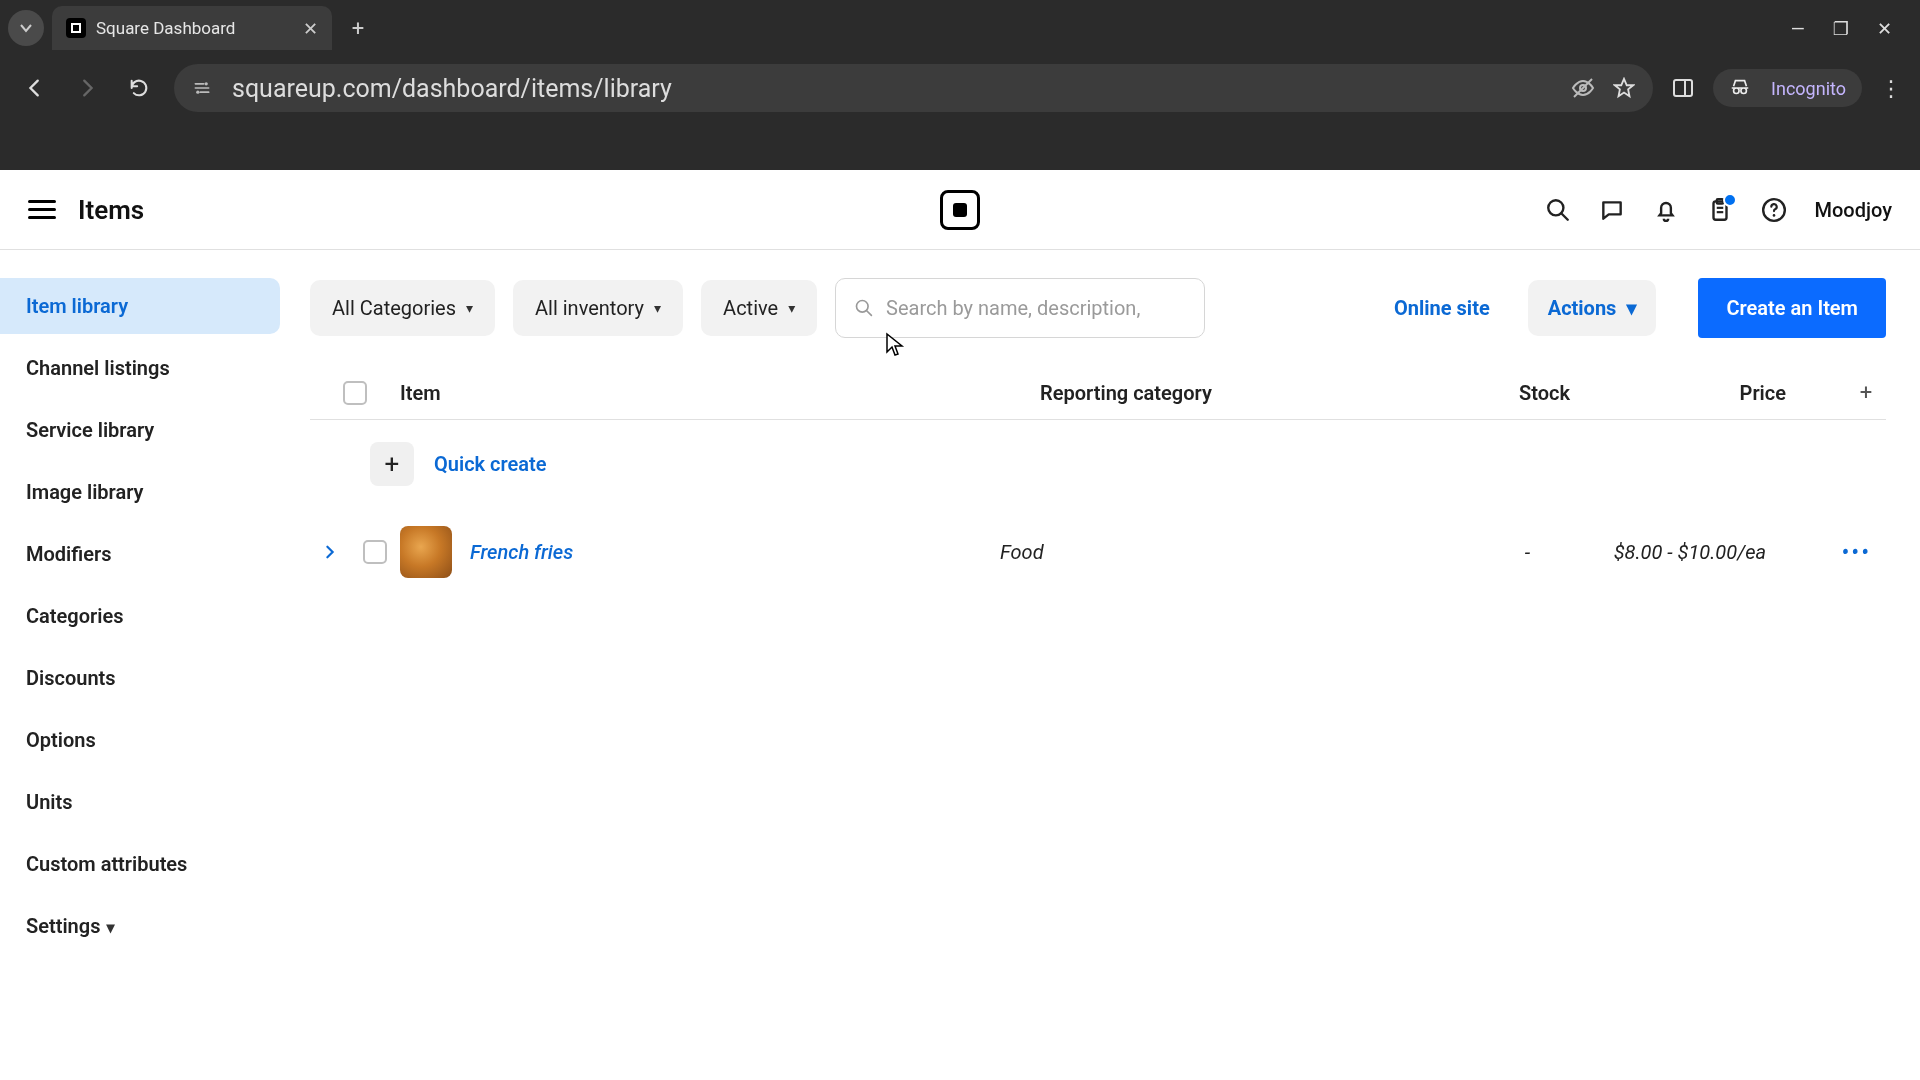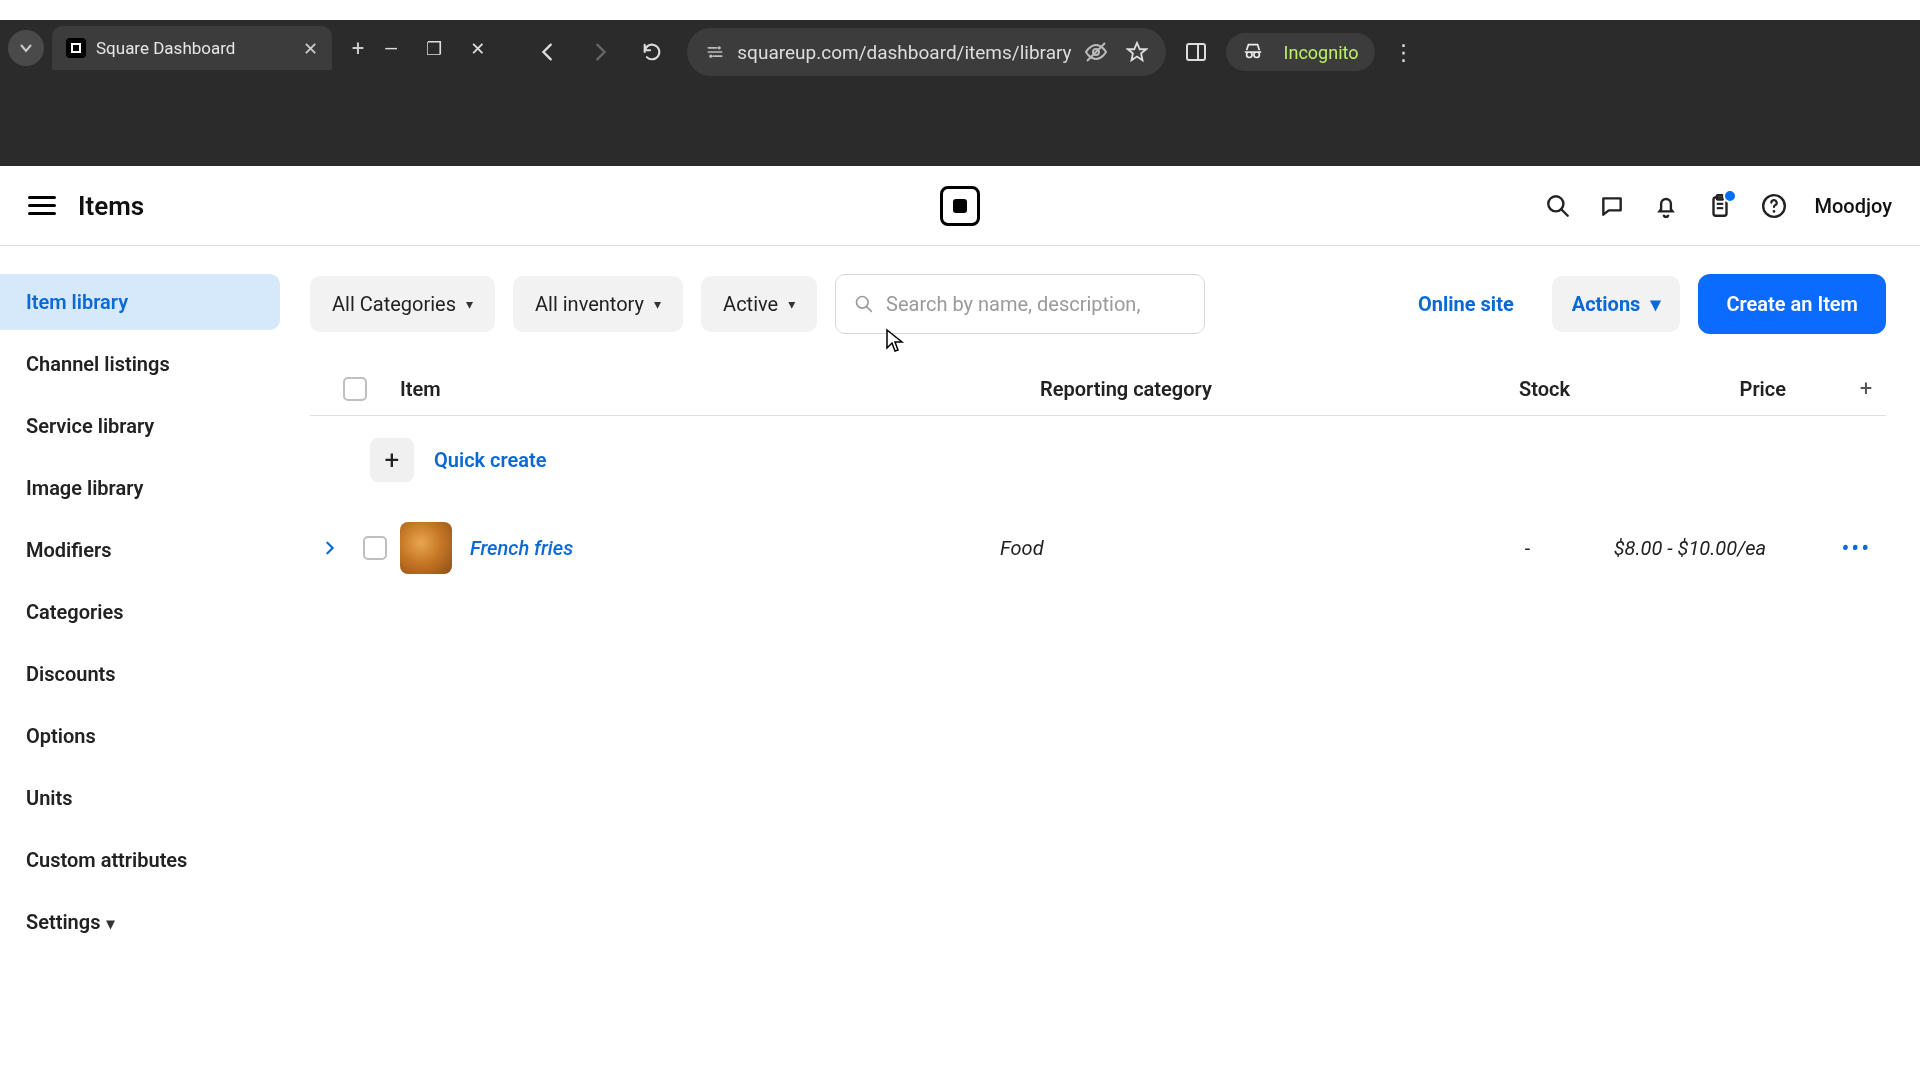--- a/index.html
+++ b/index.html
@@ -1,36 +1,36 @@
 <!DOCTYPE html>
 <html><head>
 <meta charset="utf-8">
 <style>
 * { margin: 0; padding: 0; box-sizing: border-box; font-family: -apple-system, BlinkMacSystemFont, "Segoe UI", Roboto, Helvetica, Arial, sans-serif; }
 html, body { width: 1920px; height: 1080px; overflow: hidden; background: #fff; }
 
 
-.browser-chrome { background: #2b2b2b; height: 146px; display: flex; flex-direction: row; margin-top: 20px; }
+.browser-chrome { background: #2b2b2b; height: 170px; display: flex; flex-direction: column; }
 .tab-strip { height: 56px; display: flex; align-items: center; padding: 0 8px; gap: 8px; }
 .tab-dropdown { width: 36px; height: 36px; border-radius: 50%; background: #4a4a4a; display: flex; align-items: center; justify-content: center; color: #ccc; }
 .tab { height: 44px; background: #3c3c3c; border-radius: 10px 10px 0 0; display: flex; align-items: center; padding: 0 14px; gap: 10px; color: #e6e6e6; font-size: 17px; min-width: 280px; }
 .tab .favicon { width: 20px; height: 20px; background: #000; border-radius: 4px; display: flex; align-items: center; justify-content: center; }
 .tab .favicon-inner { width: 10px; height: 10px; border: 2px solid #fff; }
 .tab .close { margin-left: auto; color: #ccc; font-size: 18px; }
 .new-tab { width: 36px; height: 36px; display: flex; align-items: center; justify-content: center; color: #ccc; font-size: 22px; }
 .window-controls { margin-left: auto; display: flex; gap: 28px; padding-right: 20px; color: #ddd; }
 .window-controls span { font-size: 18px; }
 
 .addr-row { height: 64px; display: flex; align-items: center; padding: 0 18px; gap: 18px; }
 .nav-icon { color: #ccc; display: flex; align-items: center; justify-content: center; width: 34px; height: 34px; }
 .nav-icon.disabled { color: #666; }
-.addr-bar { flex: 1; height: 48px; background: #3c3c3c; border-radius: 24px; display: flex; align-items: center; padding: 0 18px; color: #ddd; font-size: 19px; gap: 12px; }
+.addr-bar { flex: 1; height: 48px; background: #3c3c3c; border-radius: 24px; display: flex; align-items: center; padding: 0 18px; color: #ddd; font-size: 25px; gap: 20px; }
 .addr-bar .tune { color: #bbb; }
 .addr-right { display: flex; gap: 18px; align-items: center; color: #ddd; }
-.incognito-pill { display: flex; align-items: center; gap: 20px; background: #3c3c3c; border-radius: 22px; padding: 8px 16px; color: #bef264; font-size: 18px; }
+.incognito-pill { display: flex; align-items: center; gap: 20px; background: #3c3c3c; border-radius: 22px; padding: 8px 16px; color: #c4b5fd; font-size: 18px; }
 
 .bookmarks-row { height: 50px; display: flex; align-items: center; justify-content: flex-end; padding: 0 28px; color: #ddd; font-size: 18px; }
 .bookmarks-row .sep { width: 1px; height: 28px; background: #555; margin-right: 20px; }
 .bookmarks-row .folder { display: flex; align-items: center; gap: 10px; }
 
 
 .app { height: calc(1080px - 170px); display: flex; flex-direction: column; }
 .app-header { height: 80px; border-bottom: 1px solid #e0e0e0; display: flex; align-items: center; padding: 0 28px; gap: 22px; }
 .hamburger { display: flex; flex-direction: column; gap: 5px; width: 28px; }
 .hamburger span { height: 3px; background: #000; border-radius: 2px; }
@@ -51,21 +51,21 @@
 .main { flex: 1; padding: 28px 34px 0 20px; position: relative; }
 .toolbar { display: flex; align-items: center; gap: 18px; }
 .filter-btn { background: #f2f2f2; border-radius: 10px; padding: 16px 22px; font-size: 20px; font-weight: 400; color: #222; display: flex; align-items: center; gap: 10px; }
 .filter-btn .chev { font-size: 14px; color: #333; }
 .search-box { flex: 0 1 370px; border: 1px solid #d6d6d6; border-radius: 10px; height: 60px; display: flex; align-items: center; padding: 0 18px; gap: 12px; color: #888; }
 .search-box input { border: none; outline: none; font-size: 20px; color: #333; width: 100%; background: transparent; }
 .search-box input::placeholder { color: #9a9a9a; }
 .toolbar-right { margin-left: auto; display: flex; align-items: center; gap: 18px; }
 .link-btn { font-size: 20px; font-weight: 700; color: #0b69d4; padding: 16px 20px; border-radius: 10px; }
 .link-btn.secondary { background: #f2f2f2; display: flex; align-items: center; gap: 10px; }
-.primary-btn { background: #0b6bff; color: #fff; padding: 18px 28px; border-radius: 12px; font-size: 20px; font-weight: 600; }
+.primary-btn { background: #0b6bff; color: #fff; padding: 18px 28px; border-radius: 4px; font-size: 20px; font-weight: 600; margin-left: 24px; }
 
 .table { margin-top: 28px; }
 .thead { display: flex; align-items: center; border-bottom: 1px solid #e0e0e0; padding: 14px 0; }
 .col-check { width: 90px; display: flex; justify-content: center; }
 .checkbox { width: 24px; height: 24px; border: 2px solid #bfbfbf; border-radius: 5px; background: #fff; }
 .col-item { flex: 0 0 640px; font-size: 20px; font-weight: 600; color: #222; }
 .col-cat { flex: 0 0 360px; font-size: 20px; font-weight: 600; color: #222; }
 .col-stock { flex: 0 0 170px; font-size: 20px; font-weight: 600; color: #222; text-align: right; }
 .col-price { flex: 1; font-size: 20px; font-weight: 600; color: #222; text-align: right; padding-right: 60px; }
 .col-add { width: 40px; color: #555; font-size: 22px; text-align: center; }

